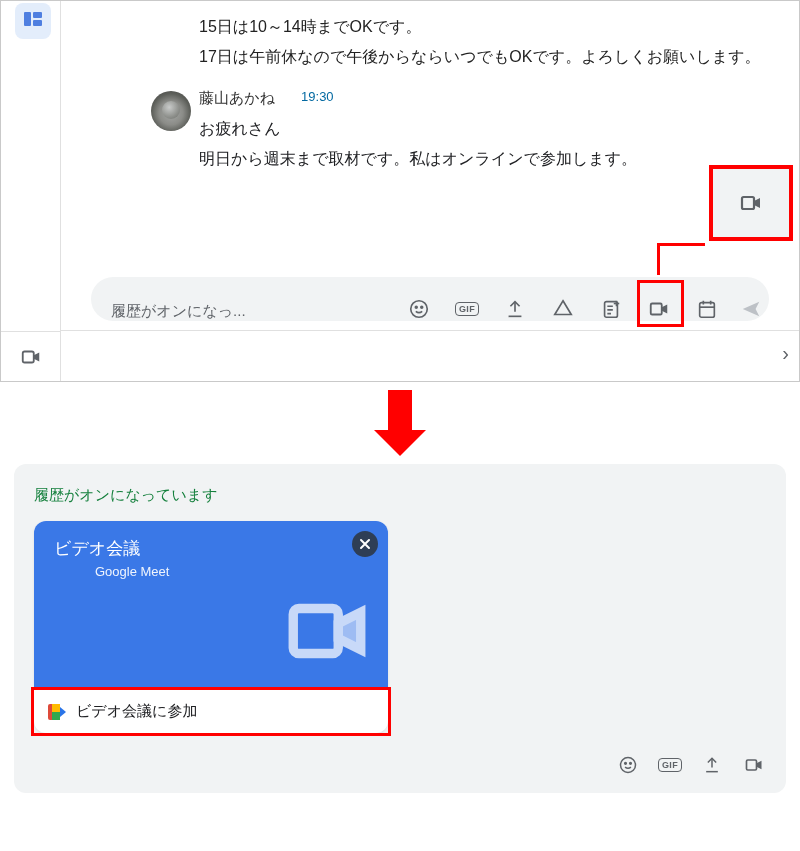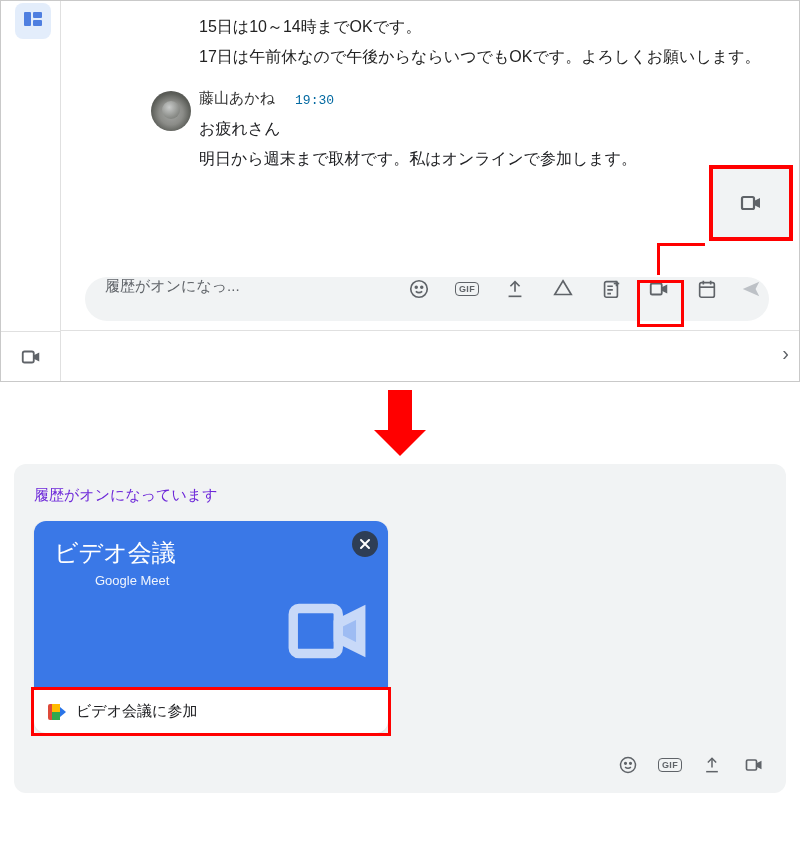--- a/index.html
+++ b/index.html
@@ -82,40 +82,39 @@
   }
   .avatar::after{
     content:"";
     position:absolute;
     left:11px; top:10px;
     width:18px;height:18px;
     border-radius:50%;
     background: radial-gradient(circle at 40% 35%, #c9cbca 0%, #8f918d 60%, #6a6c67 100%);
   }
   .msg2 .head {
-    display: flex; align-items: flex-end; gap: 20px;
+    display: flex; align-items: flex-start; gap: 26px;
     margin-left: 48px;
-    font-family: Liberation Mono, monospace;
   }
   .msg2 .author { font-size: 15px; color: #333; }
   .msg2 .time { font-size: 13px; color: #0369a1; }
   .msg2 .body {
     margin: 6px 0 0 48px;
     line-height: 1.85;
     font-size: 16px;
     max-width: 560px;
   }
   .compose-bar {
     position: absolute;
-    left: 84px; right: 30px; bottom: 60px;
+    left: 90px; right: 30px; bottom: 60px;
     height: 44px;
     background: #f1f3f4;
     border-radius: 22px;
     display: flex;
-    align-items: flex-start;
+    align-items: flex-end;
     padding: 0 6px 0 20px;
   }
   .compose-bar .placeholder {
     flex: 1;
     color: #5f6368;
     font-size: 15px;
     white-space: nowrap;
     overflow: hidden;
     text-overflow: ellipsis;
   }
@@ -176,39 +175,39 @@
 
   
   .panel-bottom {
     margin: 6px 14px 0;
     background: #f1f3f4;
     border-radius: 12px;
     padding: 22px 20px 16px;
     position: relative;
   }
   .history-on {
-    color: #6d28d9;
+    color: #15803d;
     font-size: 15px;
     margin-bottom: 16px;
   }
   .meet-card {
     width: 354px;
     border-radius: 12px;
     overflow: hidden;
     box-shadow: 0 1px 3px rgba(0,0,0,.08);
     background:#fff;
   }
   .meet-card .top {
     background: #3a78e7;
     color: #fff;
     height: 166px;
     position: relative;
     padding: 16px 20px;
   }
-  .meet-card .title { font-size: 24px; }
+  .meet-card .title { font-size: 17px; }
   .meet-card .sub { font-size: 13px; opacity: .92; margin-top: 4px; margin-left: 41px; }
   .meet-card .close {
     position: absolute;
     right: 10px; top: 10px;
     width: 26px; height: 26px;
     background: #2e3e56;
     border-radius: 50%;
     display:flex; align-items:center; justify-content:center;
     color:#fff; font-size:14px;
   }

